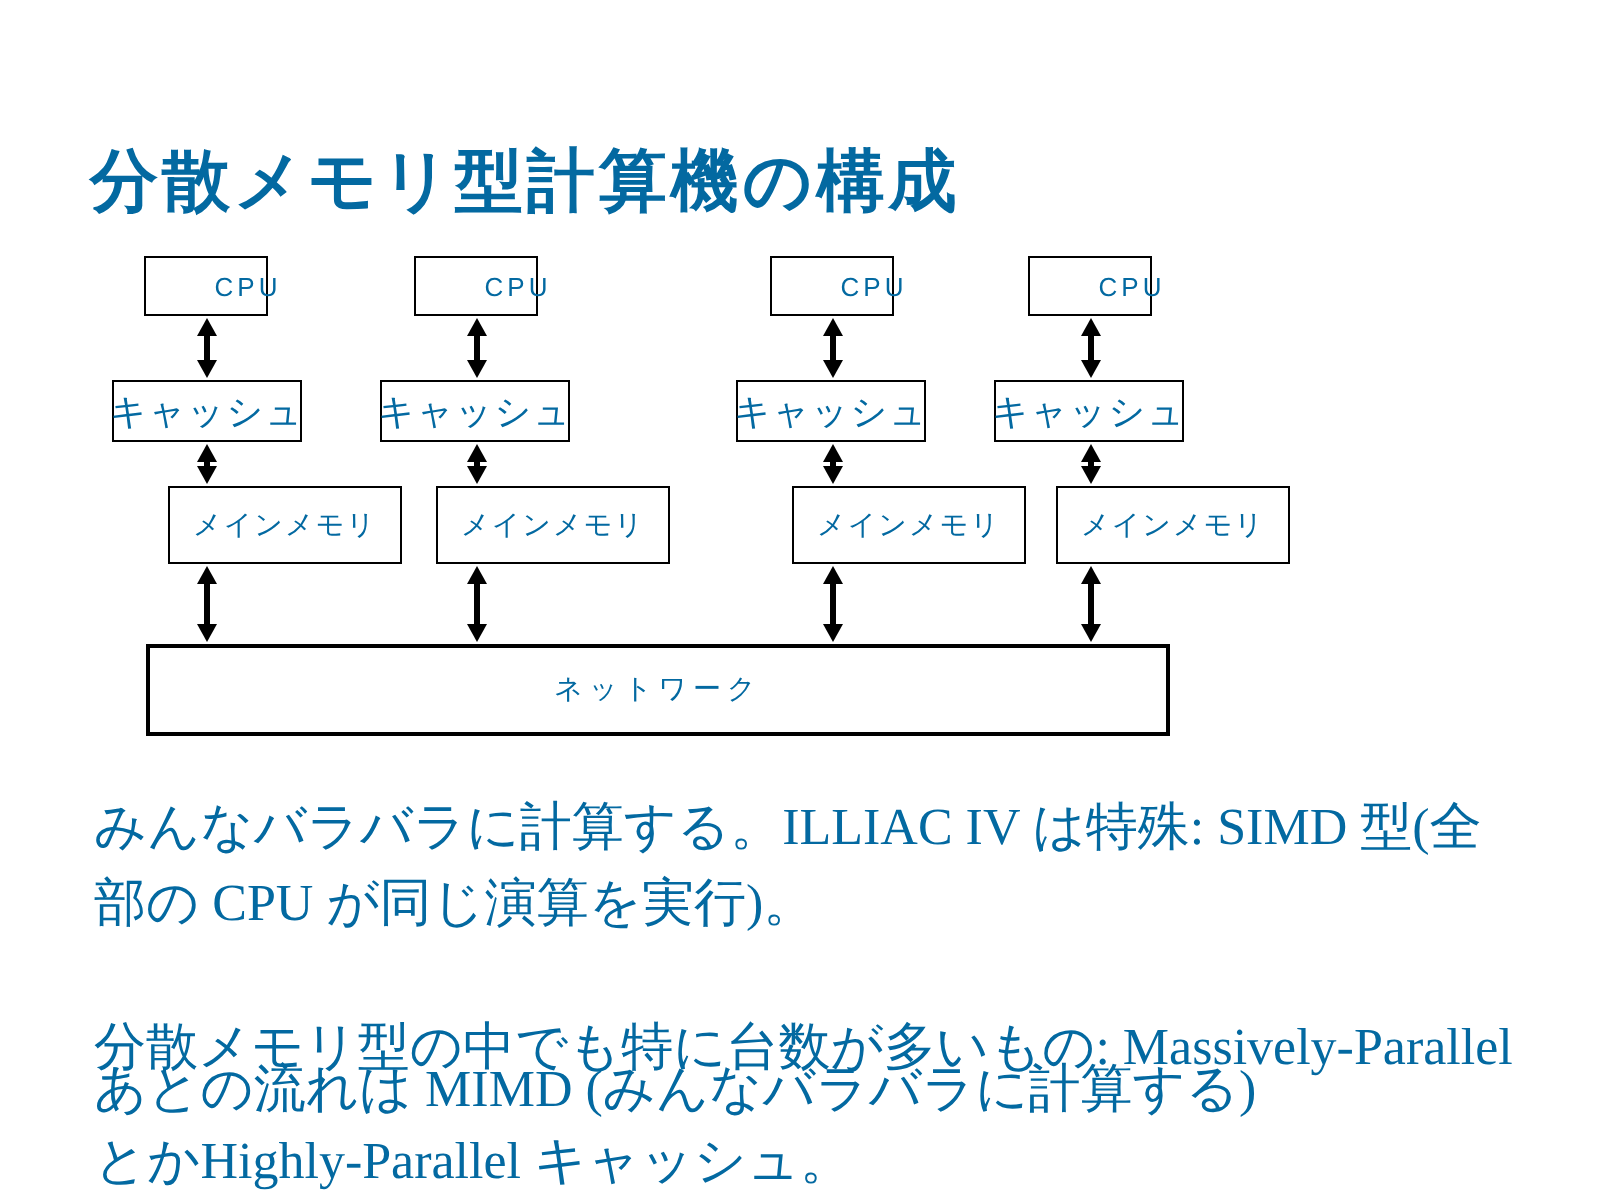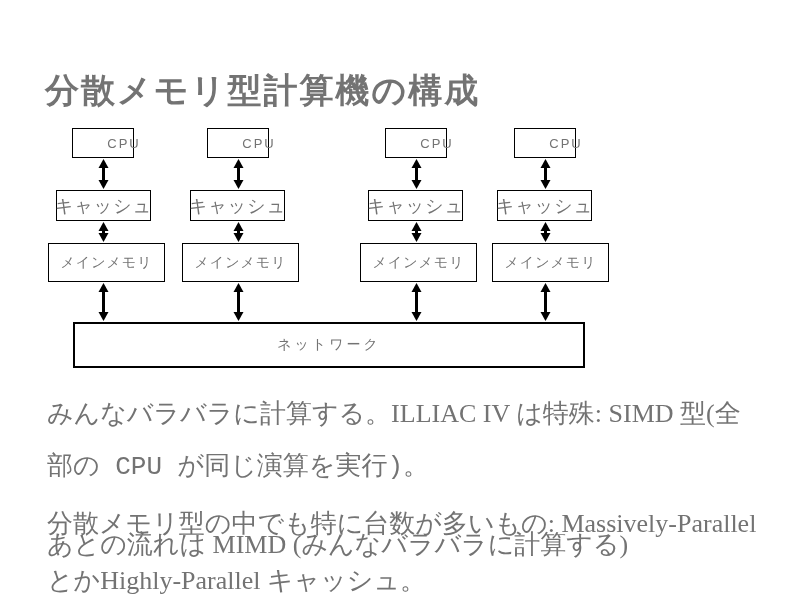--- a/index.html
+++ b/index.html
@@ -5,21 +5,21 @@
   html, body {
     margin: 0;
     padding: 0;
     background: #ffffff;
   }
   .slide {
     position: relative;
     width: 788px;
     height: 600px;
     background: #ffffff;
-    color: #737373;
+    color: #0369a1;
     overflow: hidden;
     border-radius: 26px;
   }
   .slide-title {
     position: absolute;
     left: 45px;
     top: 68px;
     margin: 0;
     font-family: "Liberation Sans", "DejaVu Sans", sans-serif;
     font-size: 34px;
@@ -34,21 +34,21 @@
     background: #ffffff;
     display: flex;
     align-items: center;
     justify-content: center;
     font-family: "Liberation Sans", "DejaVu Sans", sans-serif;
     font-size: 13px;
     white-space: nowrap;
   }
   .cpu-box   { width: 62px;  height: 30px; top: 128px; letter-spacing: 2px; padding-left: 42px; }
   .cache-box { width: 95px;  height: 31px; top: 190px; font-size: 18px; letter-spacing: 1px; }
-  .mem-box   { width: 117px; height: 39px; top: 243px; font-size: 14px; letter-spacing: 1px; }
+  .mem-box   { width: 117px; height: 39px; top: 243px; font-size: 14px; letter-spacing: 1px; margin-left: 36px; }
   .cpu-c0   { left: 72px; }  .cpu-c1   { left: 207px; } .cpu-c2   { left: 385px; } .cpu-c3   { left: 514px; }
   .cache-c0 { left: 56px; }  .cache-c1 { left: 190px; } .cache-c2 { left: 368px; } .cache-c3 { left: 497px; }
   .mem-c0   { left: 48px; }  .mem-c1   { left: 182px; } .mem-c2   { left: 360px; } .mem-c3   { left: 492px; }
   .network-box {
     position: absolute;
     box-sizing: border-box;
     left: 73px;
     top: 322px;
     width: 512px;
     height: 46px;
@@ -67,21 +67,21 @@
   }
   .notes-line {
     position: absolute;
     left: 47px;
     margin: 0;
     font-family: "Liberation Serif", "DejaVu Serif", serif;
     font-size: 26px;
     white-space: nowrap;
   }
   .line-0 { top: 396px; }
-  .line-1 { top: 448px; font-family: Liberation Mono, monospace; }
+  .line-1 { top: 434px; }
   .line-2 { top: 479px; margin-top: 48px; }
   .line-3 { top: 506px; }
   .line-4 { top: 563px; }
 </style>
 </head>
 <body>
 
 <div class="slide">
 
   <h1 class="slide-title">分散メモリ型計算機の構成</h1>

